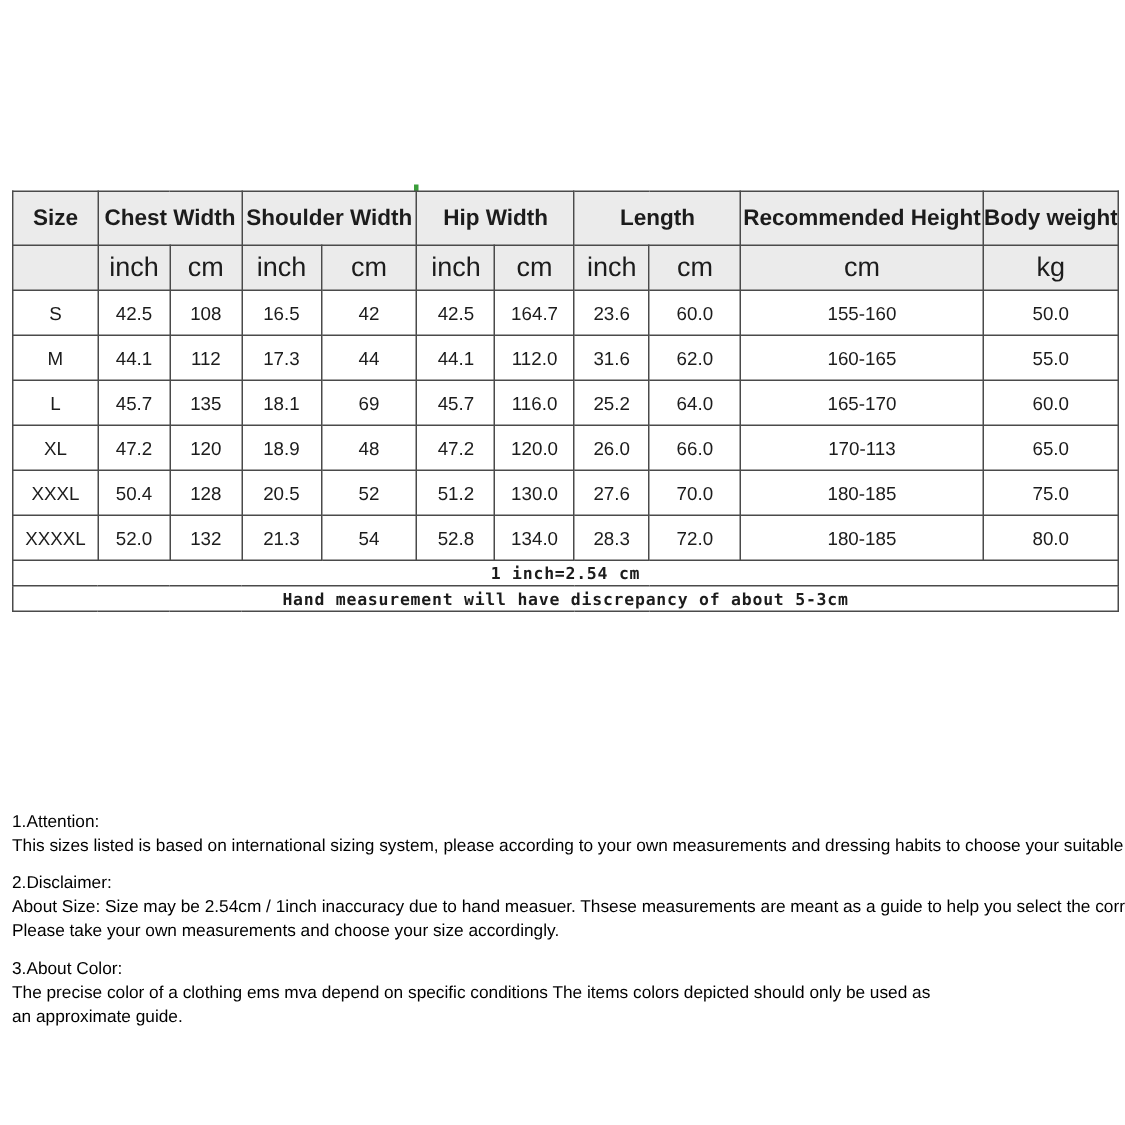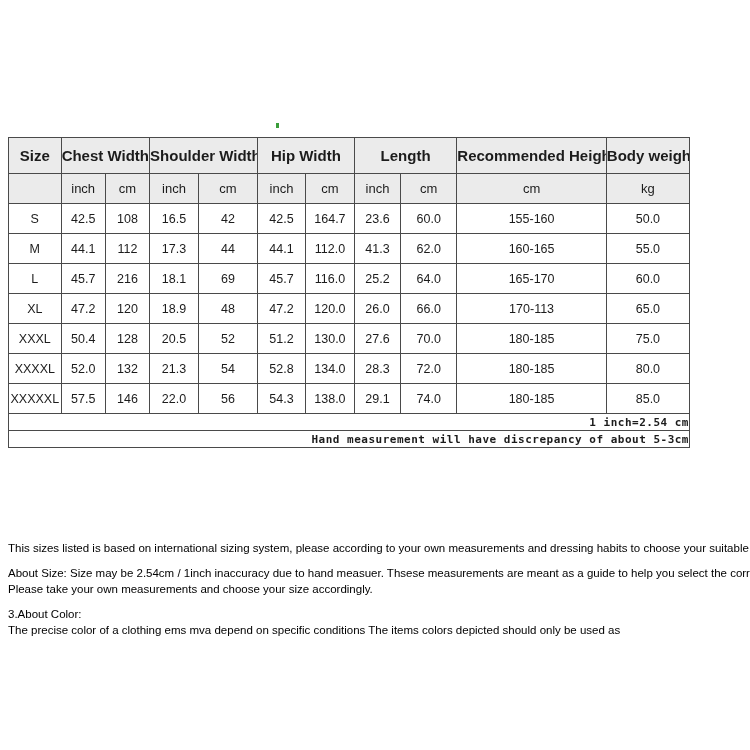--- a/index.html
+++ b/index.html
@@ -8,43 +8,43 @@
     --text:#1c1c1c;
     --tick:#3a9d3a;
   }
   html,body{margin:0;padding:0;}
   body{
     width:750px;height:750px;background:#ffffff;position:relative;
     font-family:"Liberation Sans", sans-serif;color:var(--text);
     overflow:hidden;
   }
   .size-table{
-    position:absolute;left:8px;top:137px;width:682px;
+    position:absolute;left:8px;top:127px;width:738px;
     border-collapse:collapse;table-layout:fixed;
   }
   .size-table th,.size-table td{
     border:1px solid var(--border);
     text-align:center;vertical-align:middle;padding:0;
     overflow:hidden;white-space:nowrap;
   }
   .group-header th{
     height:35px;background:var(--header-bg);
     font-size:15px;font-weight:bold;
   }
   .unit-row th{
     height:29px;background:var(--header-bg);
-    font-size:13px;font-weight:normal;margin-left:36px;
+    font-size:18px;font-weight:normal;margin-left:36px;
   }
   .size-table tbody td{
     height:29px;font-size:12.5px;background:#ffffff;
   }
   .size-table tfoot td{
     height:16px;background:#ffffff;
     font-family:"DejaVu Sans Mono","Liberation Mono",monospace;
-    font-weight:bold;font-size:11px;letter-spacing:0.5px;text-align:right;
+    font-weight:bold;font-size:11px;letter-spacing:0.5px;
   }
   .green-tick{
     position:absolute;left:276px;top:123px;width:3px;height:5px;
     background:var(--tick);
   }
   .notes-block{
     position:absolute;left:8px;top:540px;width:740px;
     font-size:11.5px;line-height:16px;color:#000000;
   }
   .note-section{margin:0 0 9px 0;}
@@ -108,29 +108,29 @@
     <td>50.0</td>
   </tr>
       <tr>
     <td>M</td>
     <td>44.1</td>
     <td>112</td>
     <td>17.3</td>
     <td>44</td>
     <td>44.1</td>
     <td>112.0</td>
-    <td>41.3</td>
+    <td>31.6</td>
     <td>62.0</td>
     <td>160-165</td>
     <td>55.0</td>
   </tr>
       <tr>
     <td>L</td>
     <td>45.7</td>
-    <td>216</td>
+    <td>135</td>
     <td>18.1</td>
     <td>69</td>
     <td>45.7</td>
     <td>116.0</td>
     <td>25.2</td>
     <td>64.0</td>
     <td>165-170</td>
     <td>60.0</td>
   </tr>
       <tr>
@@ -165,49 +165,39 @@
     <td>132</td>
     <td>21.3</td>
     <td>54</td>
     <td>52.8</td>
     <td>134.0</td>
     <td>28.3</td>
     <td>72.0</td>
     <td>180-185</td>
     <td>80.0</td>
   </tr>
-      <tr>
-    <td>XXXXXL</td>
-    <td>57.5</td>
-    <td>146</td>
-    <td>22.0</td>
-    <td>56</td>
-    <td>54.3</td>
-    <td>138.0</td>
-    <td>29.1</td>
-    <td>74.0</td>
-    <td>180-185</td>
-    <td>85.0</td>
-  </tr>
     </tbody>
   <tfoot>
     <tr>
       <td colspan="11">1 inch=2.54 cm</td>
     </tr>
     <tr>
       <td colspan="11">Hand measurement will have discrepancy of about 5-3cm</td>
     </tr>
   </tfoot>
 </table>
 
 <div class="notes-block">
   <div class="note-section">
+    <div>1.Attention:</div>
     <div>This sizes listed is based on international sizing system, please according to your own measurements and dressing habits to choose your suitable size.</div>
   </div>
   <div class="note-section">
+    <div>2.Disclaimer:</div>
     <div>About Size: Size may be 2.54cm / 1inch inaccuracy due to hand measuer. Thsese measurements are meant as a guide to help you select the correct size.</div>
     <div>Please take your own measurements and choose your size accordingly.</div>
   </div>
   <div class="note-section">
     <div>3.About Color:</div>
     <div>The precise color of a clothing ems mva depend on specific conditions The items colors depicted should only be used as</div>
+    <div>an approximate guide.</div>
   </div>
 </div>
 
 </body></html>

